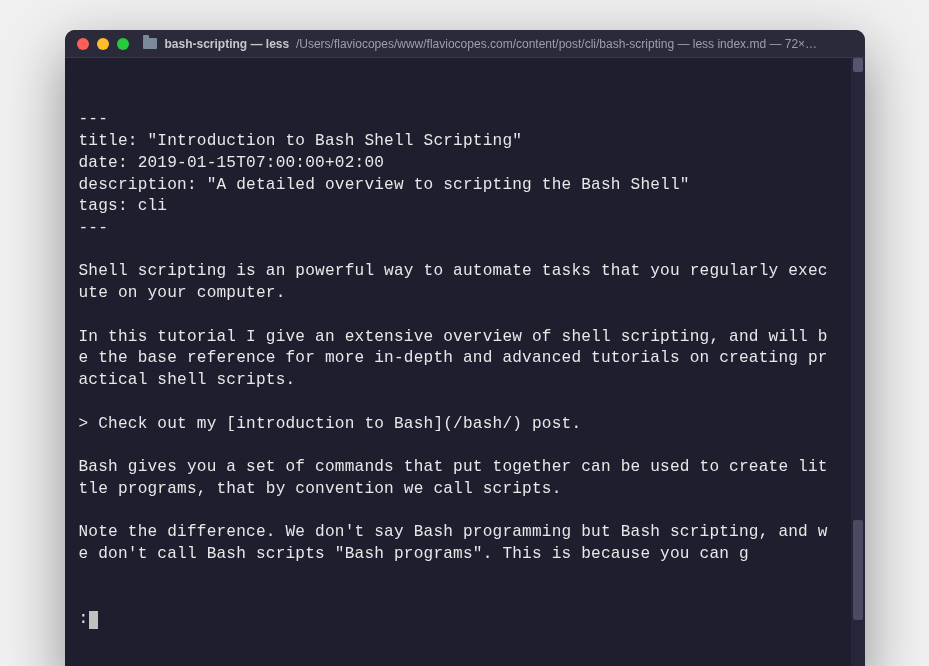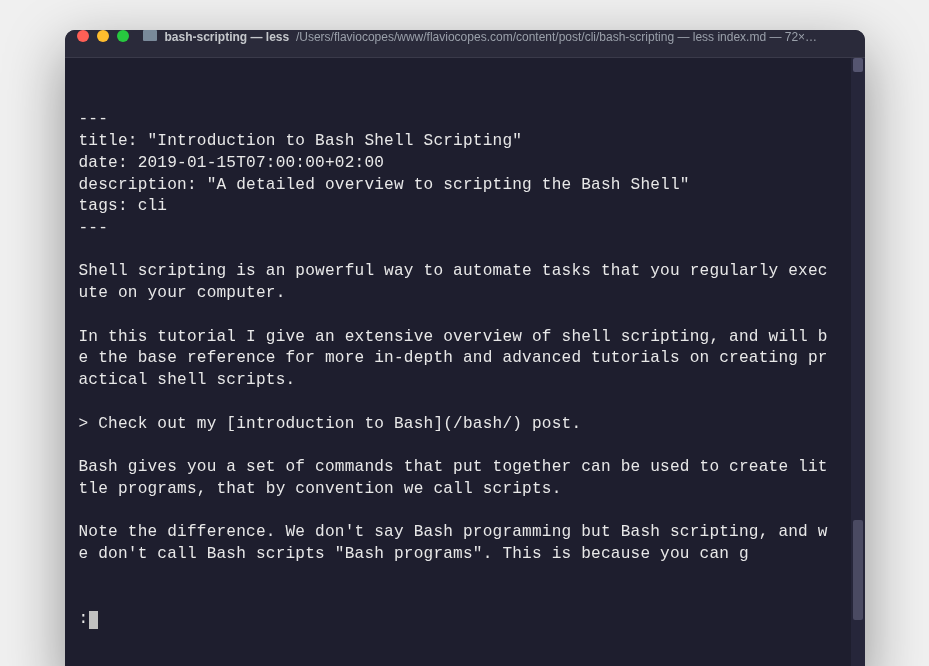--- a/index.html
+++ b/index.html
@@ -15,21 +15,21 @@
       width: 800px;
       background: #1e1e2e;
       border-radius: 10px;
       box-shadow: 0 20px 60px rgba(0,0,0,0.4);
       overflow: hidden;
     }
     .titlebar {
       background: #2a2a3a;
       height: 28px;
       display: flex;
-      align-items: flex-start;
+      align-items: center;
       padding: 0 12px;
       gap: 8px;
       border-bottom: 1px solid #3a3a4a;
     }
     .traffic-lights {
       display: flex;
       gap: 8px;
       align-items: center;
     }
     .traffic-light {

